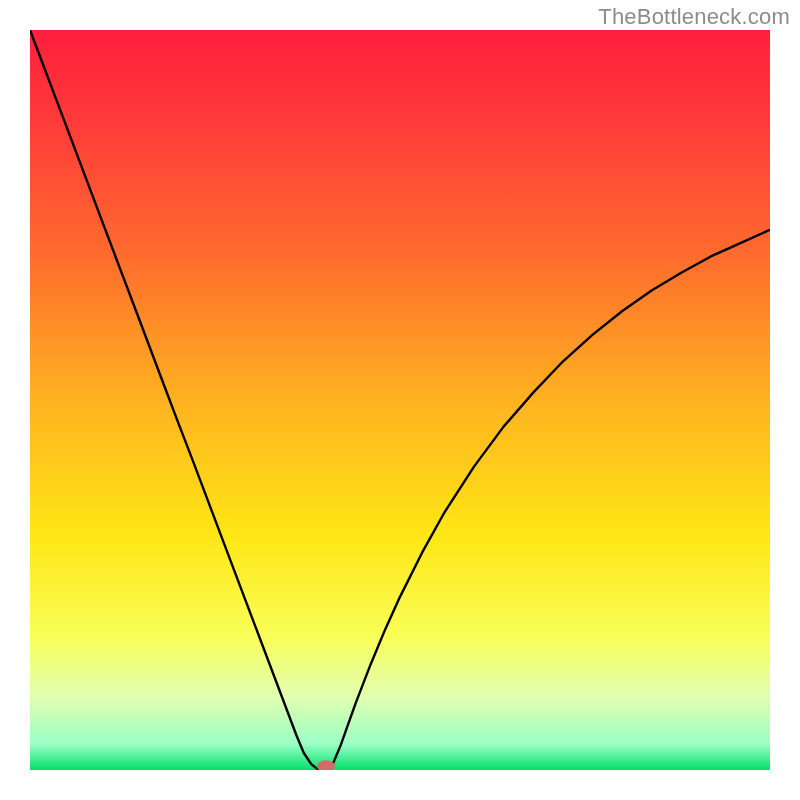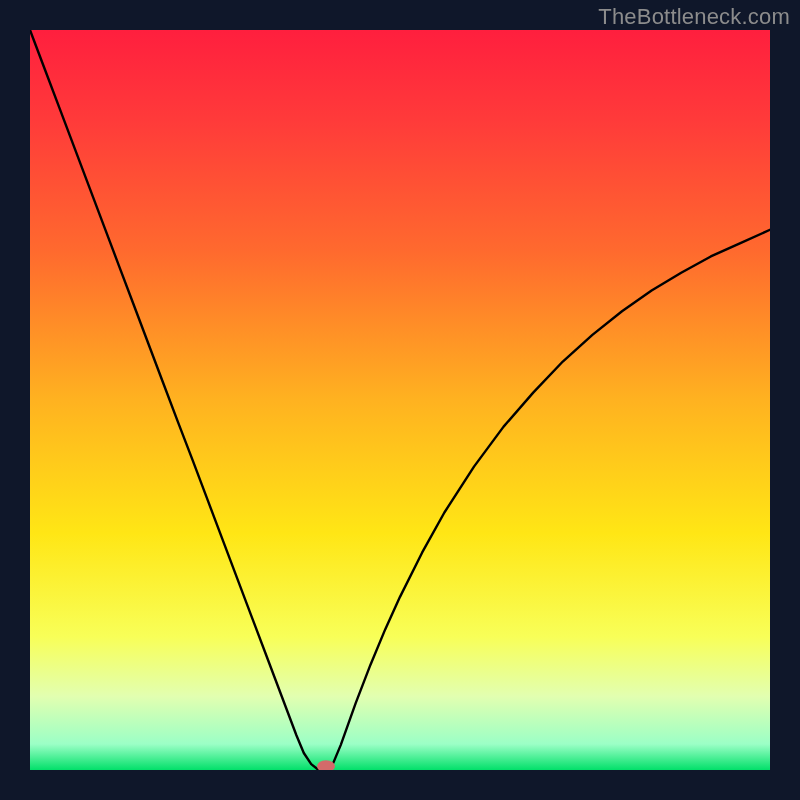--- a/index.html
+++ b/index.html
@@ -10,21 +10,21 @@
     background: #000;
     font-family: Arial, Helvetica, sans-serif;
     overflow: hidden;
   }
   .frame {
     position: absolute;
     top: 0;
     left: 0;
     width: 800px;
     height: 800px;
-    background: #0f172a;
+    background: #ffffff;
   }
   .plot-area {
     position: absolute;
     top: 30px;
     left: 30px;
     width: 740px;
     height: 740px;
     overflow: hidden;
   }
   .watermark {

